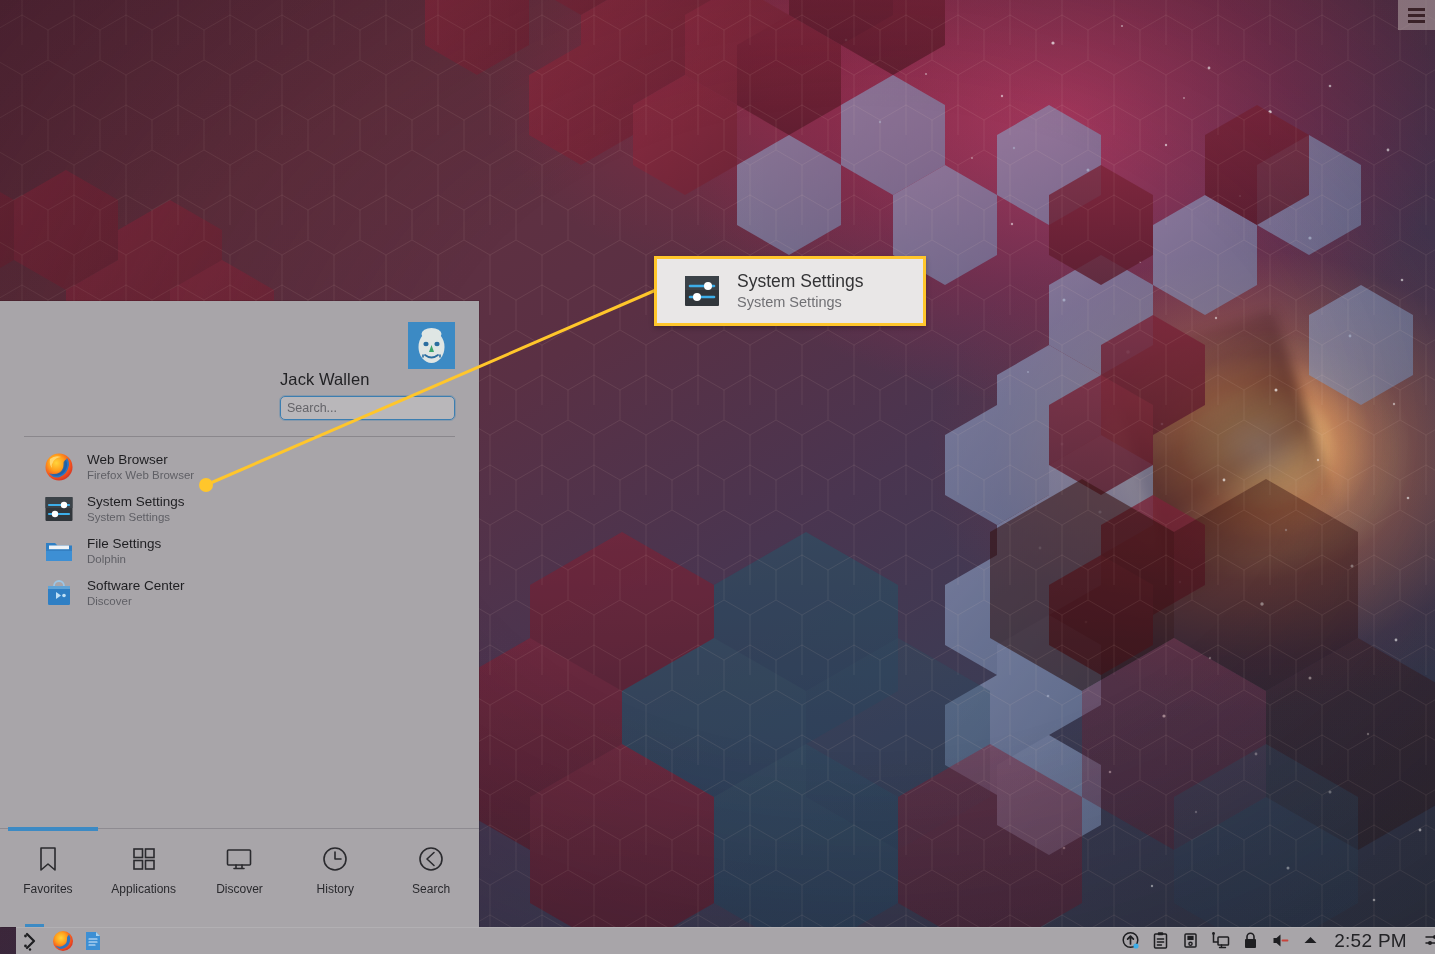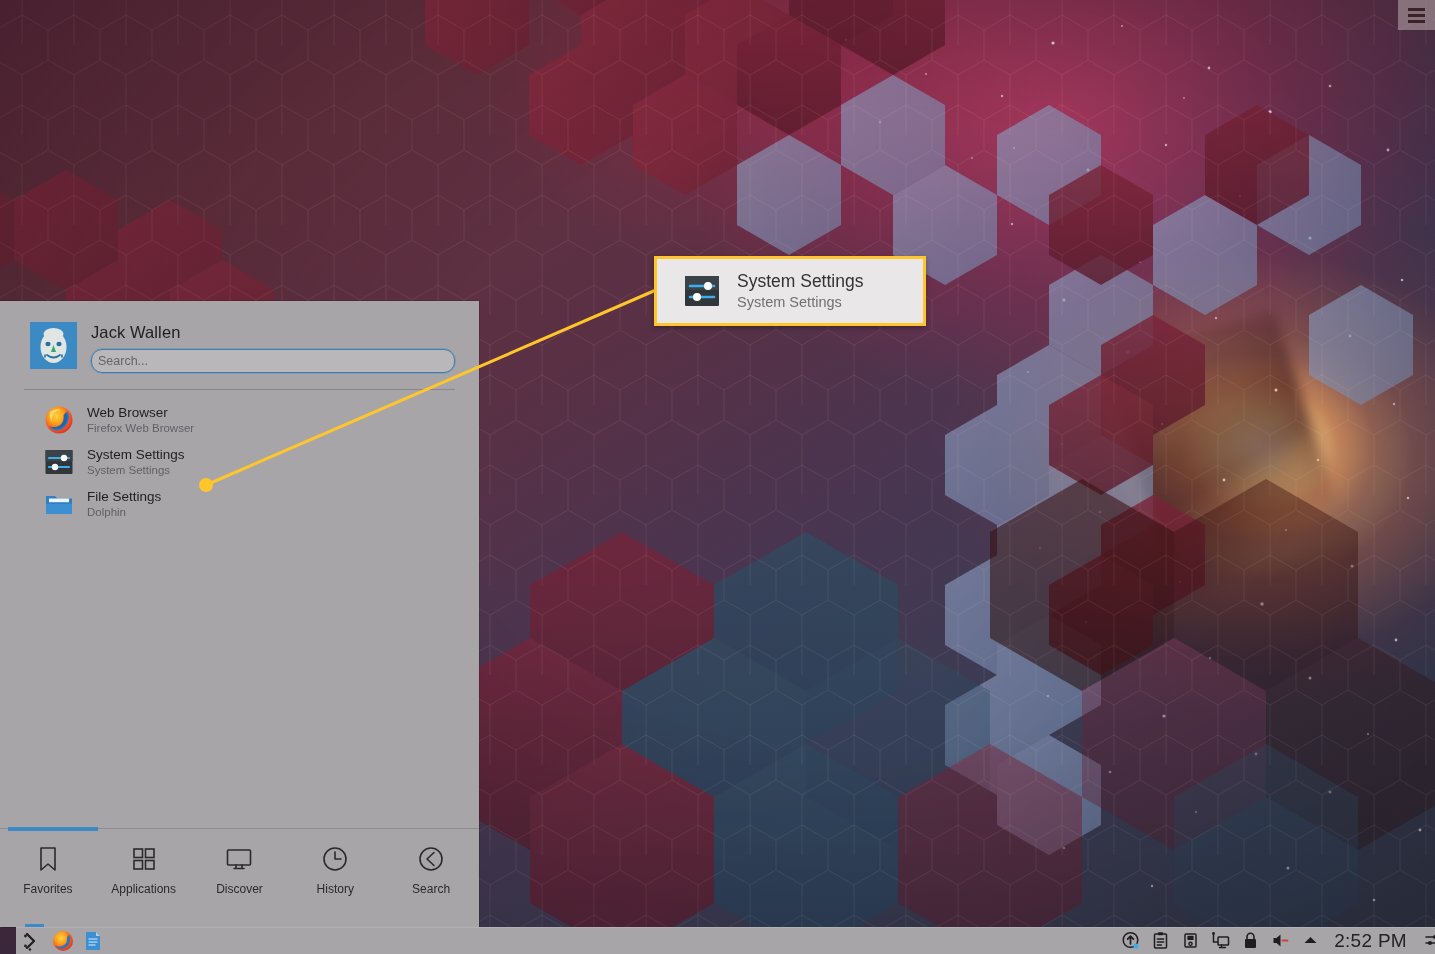--- a/index.html
+++ b/index.html
@@ -80,23 +80,24 @@
     position: absolute;
     left: 0; top: 301px;
     width: 479px; height: 626px;
     background: #a8a5a9;
     box-shadow: 0 0 0 1px rgba(0,0,0,0.10);
     display: flex; flex-direction: column;
   }
 
   .kmenu-header {
     display: flex;
-    align-items: flex-start;
+    align-items: flex-end;
     padding: 21px 24px 0 30px;
     gap: 0;
+    flex-direction: column;
   }
   .avatar {
     width: 47px; height: 47px;
     background: #3c8ac4;
     flex: 0 0 auto;
     position: relative;
     overflow: hidden;
   }
   .avatar svg { display:block; width: 47px; height: 47px; }
 
@@ -114,21 +115,21 @@
     letter-spacing: 0.1px;
   }
   .search-box {
     display: block;
     width: 100%;
     box-sizing: border-box;
     height: 24px;
     background: #b9b7ba;
     border: 1px solid #3c7eb0;
     outline: 1px solid rgba(60,126,176,0.30);
-    border-radius: 11px;
+    border-radius: 5px;
     font-family: "Liberation Sans", sans-serif;
     font-size: 12.5px;
     color: #3a3a3e;
     padding: 0 6px;
   }
   .search-box::placeholder { color: #646469; }
 
   .hdiv {
     height: 1px;
     background: rgba(90,88,94,0.38);
@@ -519,20 +520,35 @@
             <path d="M2 13.5 h26 V25 H2 Z" fill="#3d8fd4"></path>
             <path d="M2 13.5 h26 v1.5 H2 Z" fill="#2c6fae" opacity=".5"></path>
           </svg>
         </span>
         <span class="fav-text">
           <span class="fav-title">File Settings</span>
           <span class="fav-sub">Dolphin</span>
         </span>
       </div>
 
+      <div class="fav-item">
+        <span class="fav-icon">
+          <svg viewBox="0 0 30 30">
+            <path d="M10 8 a5 5 0 0 1 10 0" fill="none" stroke="#9cc6e6" stroke-width="1.8"></path>
+            <rect x="4" y="8" width="22" height="19" rx="1.2" fill="#2f7fc4"></rect>
+            <rect x="4" y="8" width="22" height="3" fill="#5fa3d6"></rect>
+            <path d="M12 14 l5 3.5 l-5 3.5 Z" fill="#bfe0f5"></path>
+            <circle cx="20" cy="17.5" r="1.8" fill="#bfe0f5"></circle>
+          </svg>
+        </span>
+        <span class="fav-text">
+          <span class="fav-title">Software Center</span>
+          <span class="fav-sub">Discover</span>
+        </span>
+      </div>
 
 
     </div>
 
     <div class="tabstrip-wrap">
       <div class="tab-underline"></div>
       <div class="tabstrip">
 
         <div class="tab">
           <svg class="tab-icon" viewBox="0 0 30 30">

